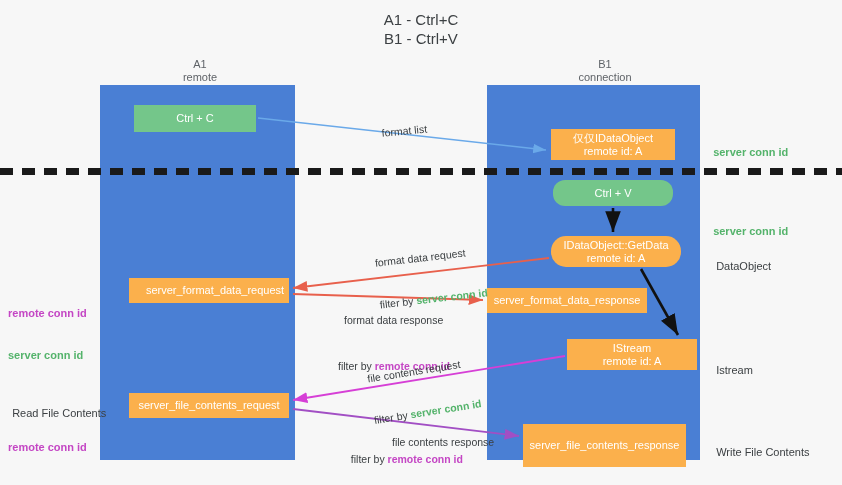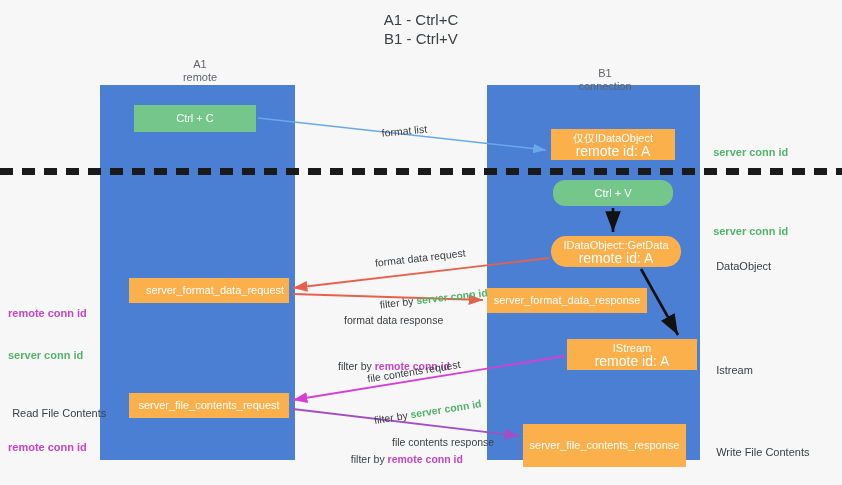--- a/index.html
+++ b/index.html
@@ -35,21 +35,21 @@
 
   
   .col-head {
     font-size: 11px;
     color: #5f6368;
     text-align: center;
     line-height: 13px;
     white-space: pre;
   }
   #head-a1 { left: 140px; top: 58px; width: 120px; }
-  #head-b1 { left: 535px; top: 58px; width: 140px; margin-top: 9px; }
+  #head-b1 { left: 535px; top: 58px; width: 140px; }
 
   
   #divider {
     left: 0; top: 168px;
     width: 842px;
     height: 7px;
     background-image: repeating-linear-gradient(
       to right,
       #1a1a1a 0px, #1a1a1a 13px,
       rgba(0,0,0,0) 13px, rgba(0,0,0,0) 22px
@@ -64,21 +64,21 @@
     align-items: center;
     justify-content: center;
     text-align: right;
     color: #ffffff;
     font-size: 11px;
     line-height: 13px;
     white-space: pre;
   }
   .node.green { background: #74c68a; }
   .node.orange { background: #fbb04c; }
-  .node .l2 { font-size: 14px; }
+  .node .l2 { font-size: 11px; }
 
   #node-ctrlc   { left: 134px; top: 105px; width: 122px; height: 27px; }
   #node-idobj   { left: 551px; top: 129px; width: 124px; height: 31px; }
   #node-ctrlv   { left: 553px; top: 180px; width: 120px; height: 26px; border-radius: 12px; }
   #node-getdata { left: 551px; top: 236px; width: 130px; height: 31px; border-radius: 15px; }
   #node-istream { left: 567px; top: 339px; width: 130px; height: 31px; }
   #node-sfdreq  { left: 129px; top: 278px; width: 160px; height: 25px; padding-left: 12px; }
   #node-sfdres  { left: 487px; top: 288px; width: 160px; height: 25px; }
   #node-sfcreq  { left: 129px; top: 393px; width: 160px; height: 25px; }
   #node-sfcres  { left: 523px; top: 424px; width: 163px; height: 43px; }

